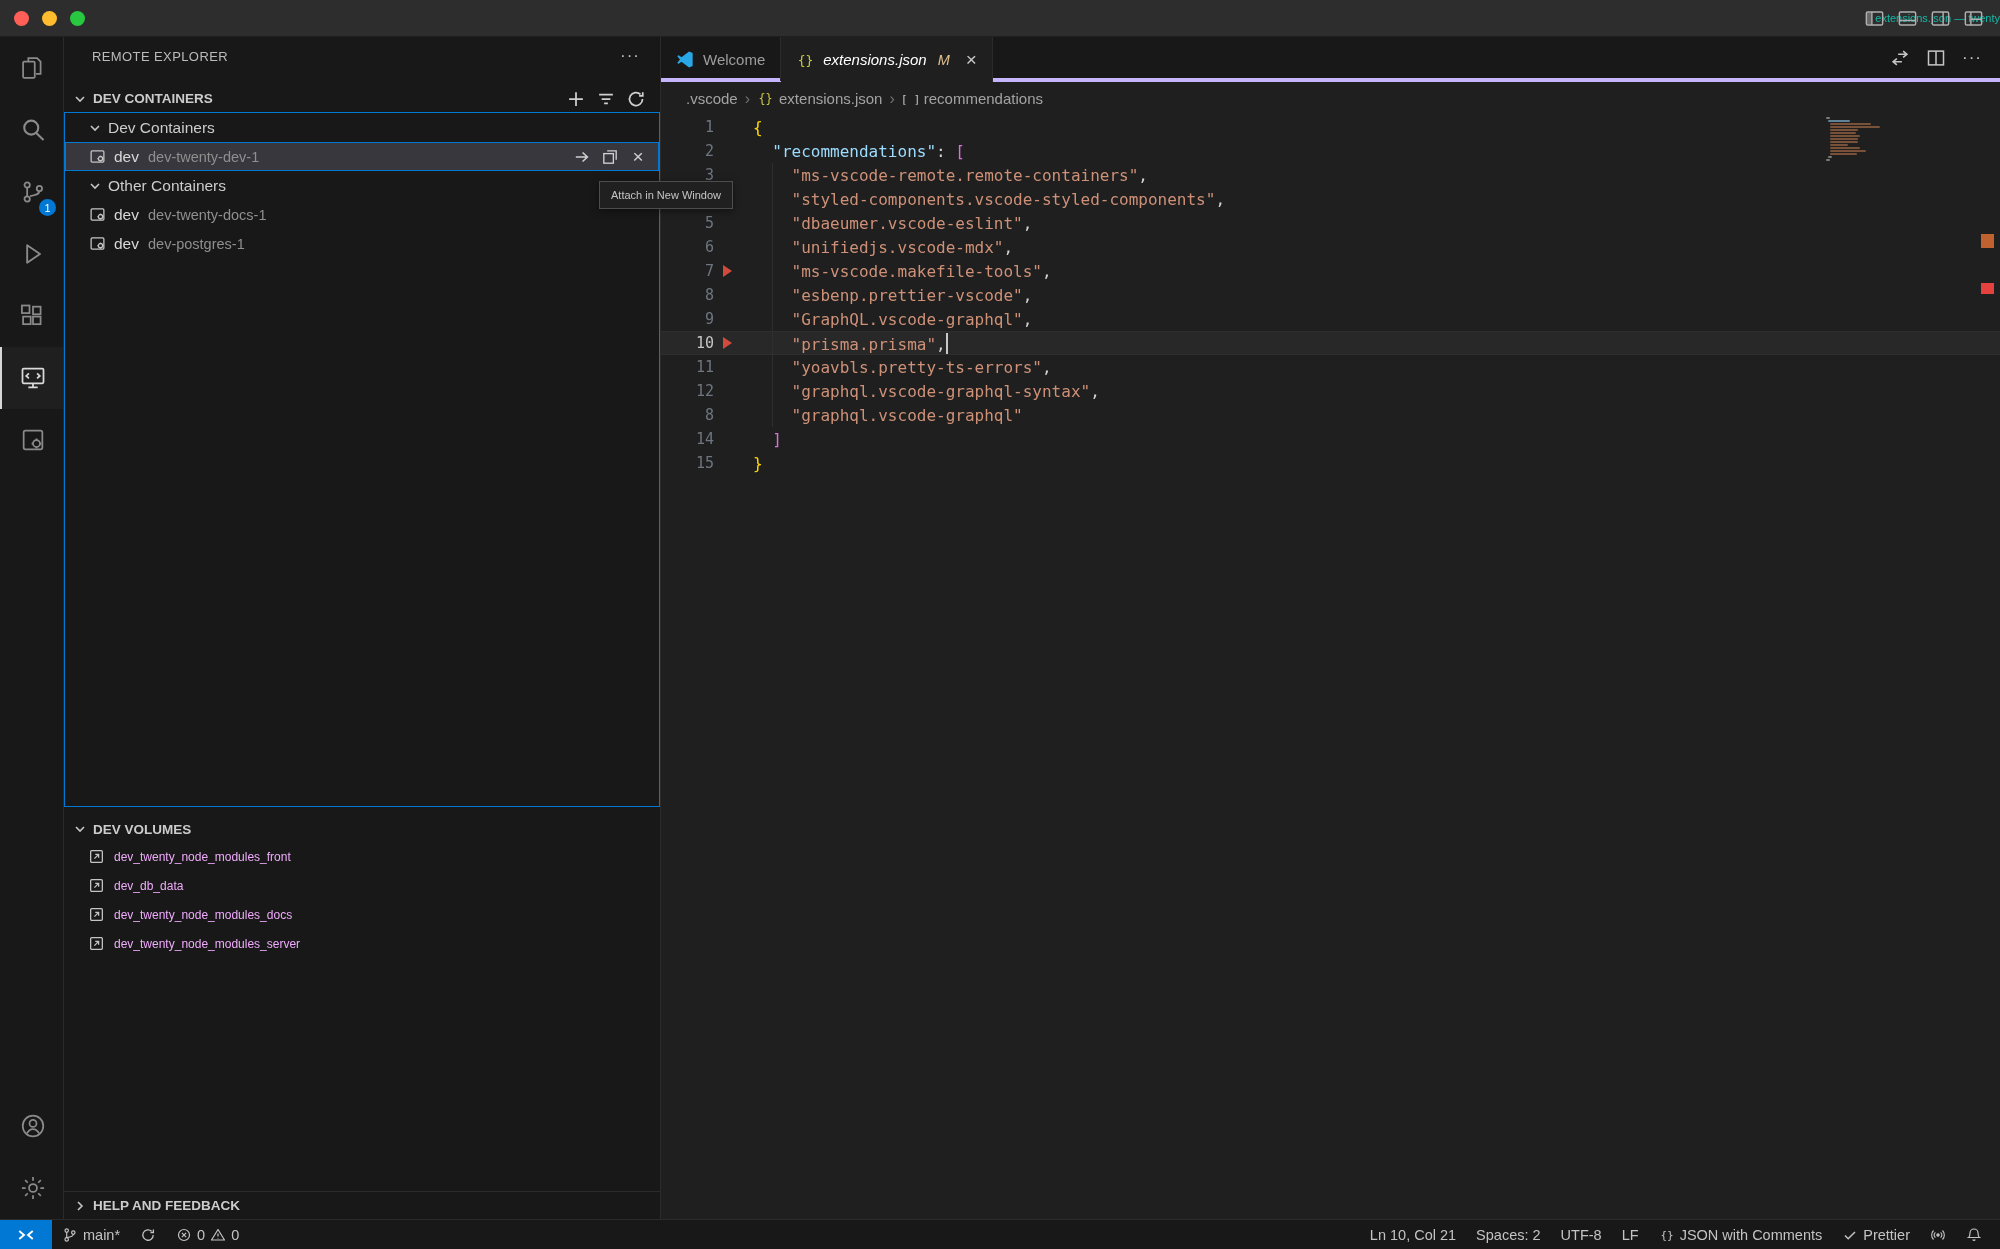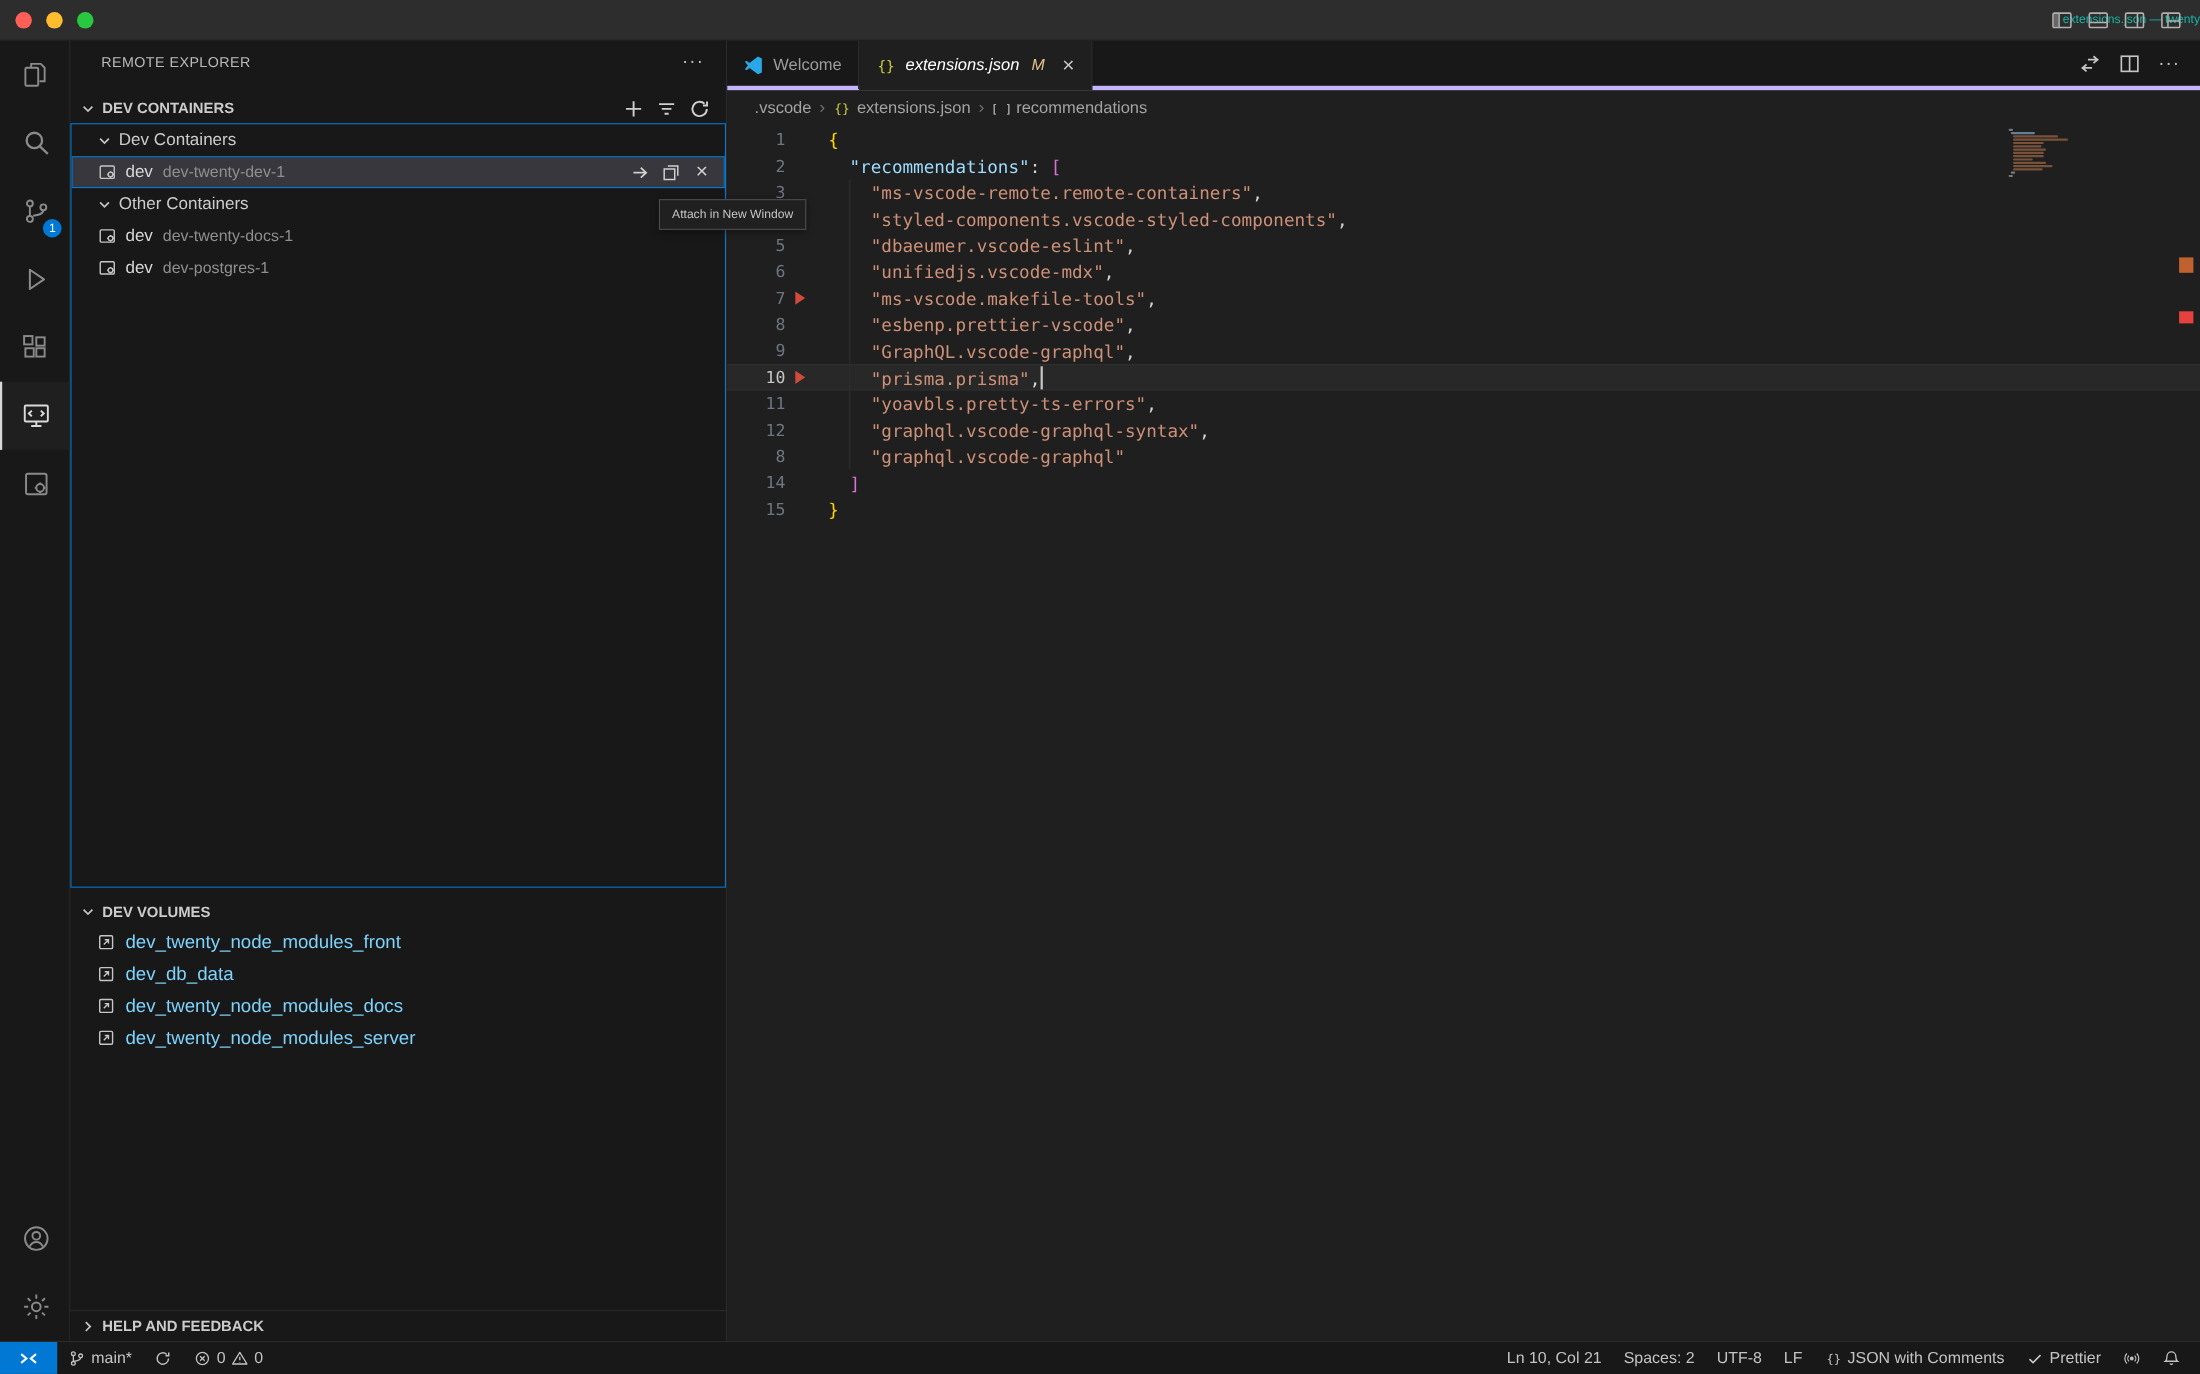--- a/index.html
+++ b/index.html
@@ -43,21 +43,21 @@
   .tree-row.item{padding-left:24px}
   .item-icon{width:17px;height:17px;margin-right:8px;color:#c5c5c5}
   .item-label{color:#d8d8d8}
   .item-desc{color:#8f8f8f;font-size:14.5px;margin-left:9px}
   .tree-row.selected{background:#37373d;outline:1px solid #0078d4;outline-offset:-1px}
   .row-actions{margin-left:auto;display:flex;gap:10px;align-items:center;padding-right:12px}
   .ra-btn{width:18px;height:18px;color:#d0d0d0;display:flex}
   .ra-btn .icon{width:100%;height:100%}
   .ra-btn.close-x{font-size:19px;line-height:17px;justify-content:center}
   .volumes-hdr{height:26px;margin-top:9px;display:flex;align-items:center;padding-left:8px;font-weight:bold;font-size:13.5px;color:#ccc}
-  .vol-row{height:29px;display:flex;align-items:center;padding-left:24px;font-size:17px;color:#7dd3fc}
+  .vol-row{height:29px;display:flex;align-items:center;padding-left:24px;font-size:12px;color:#f0abfc}
   .vol-icon{width:17px;height:17px;margin-right:9px;color:#c5c5c5}
   .help-row{position:absolute;bottom:0;left:0;right:0;height:28px;border-top:1px solid #2b2b2b;display:flex;align-items:center;padding-left:8px;font-weight:bold;font-size:13.5px;color:#ccc;background:#181818}
 
   
   .editor{flex:1;display:flex;flex-direction:column;background:#1f1f1f;min-width:0}
   .tabbar{height:45px;background:#181818;display:flex;border-bottom:4px solid #c4b5fd}
   .tabs{display:flex}
   .tab{display:flex;align-items:center;padding:0 15px;border-right:1px solid #2b2b2b;font-size:15px;color:#9d9d9d;gap:8px;height:44px}
   .tab-ic{width:19px;height:19px}
   .tab.active{background:#1f1f1f;color:#fff;height:45px;margin-bottom:-1px;position:relative;z-index:2}

